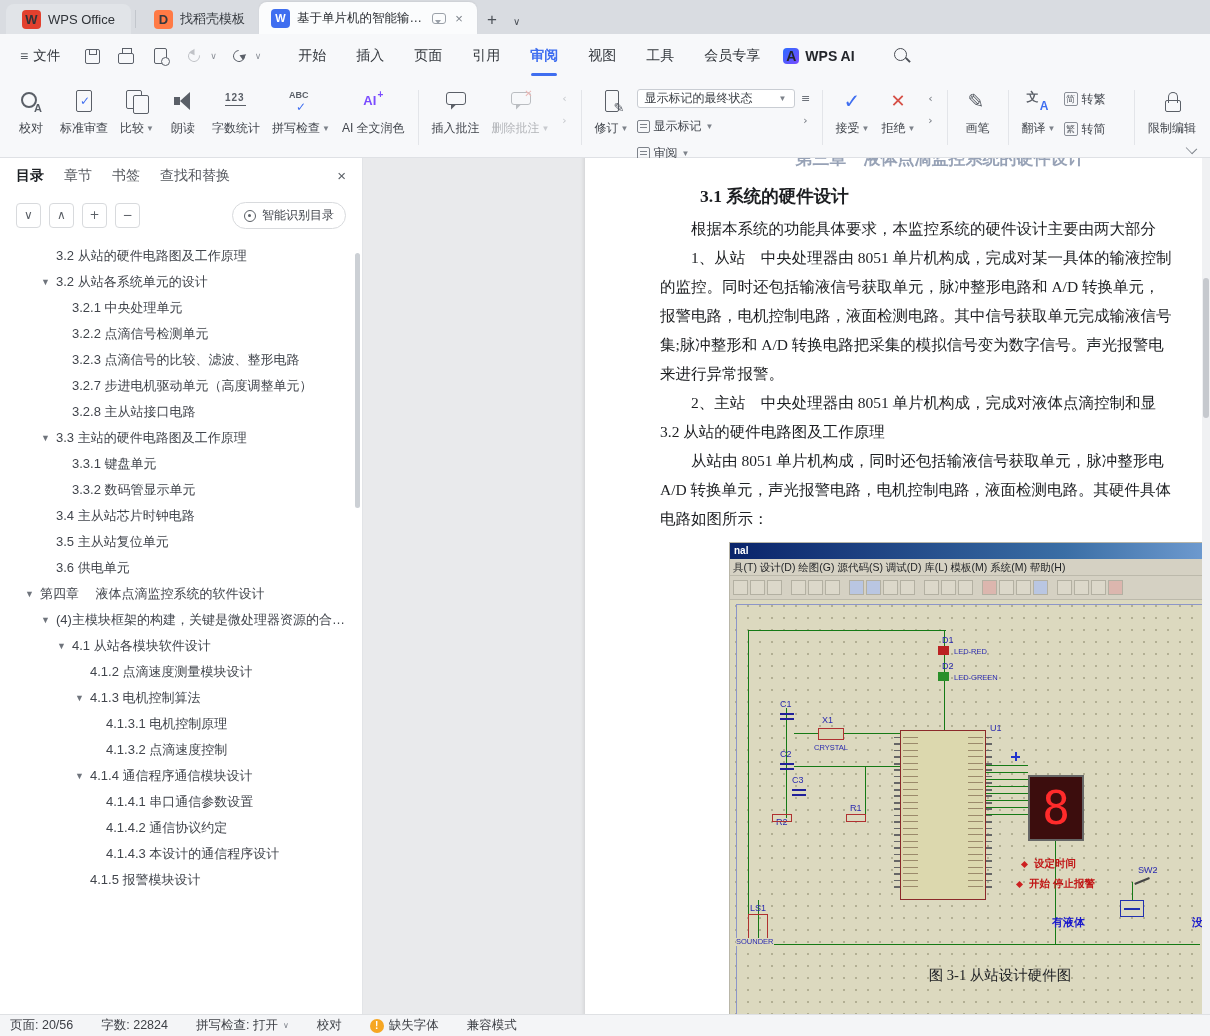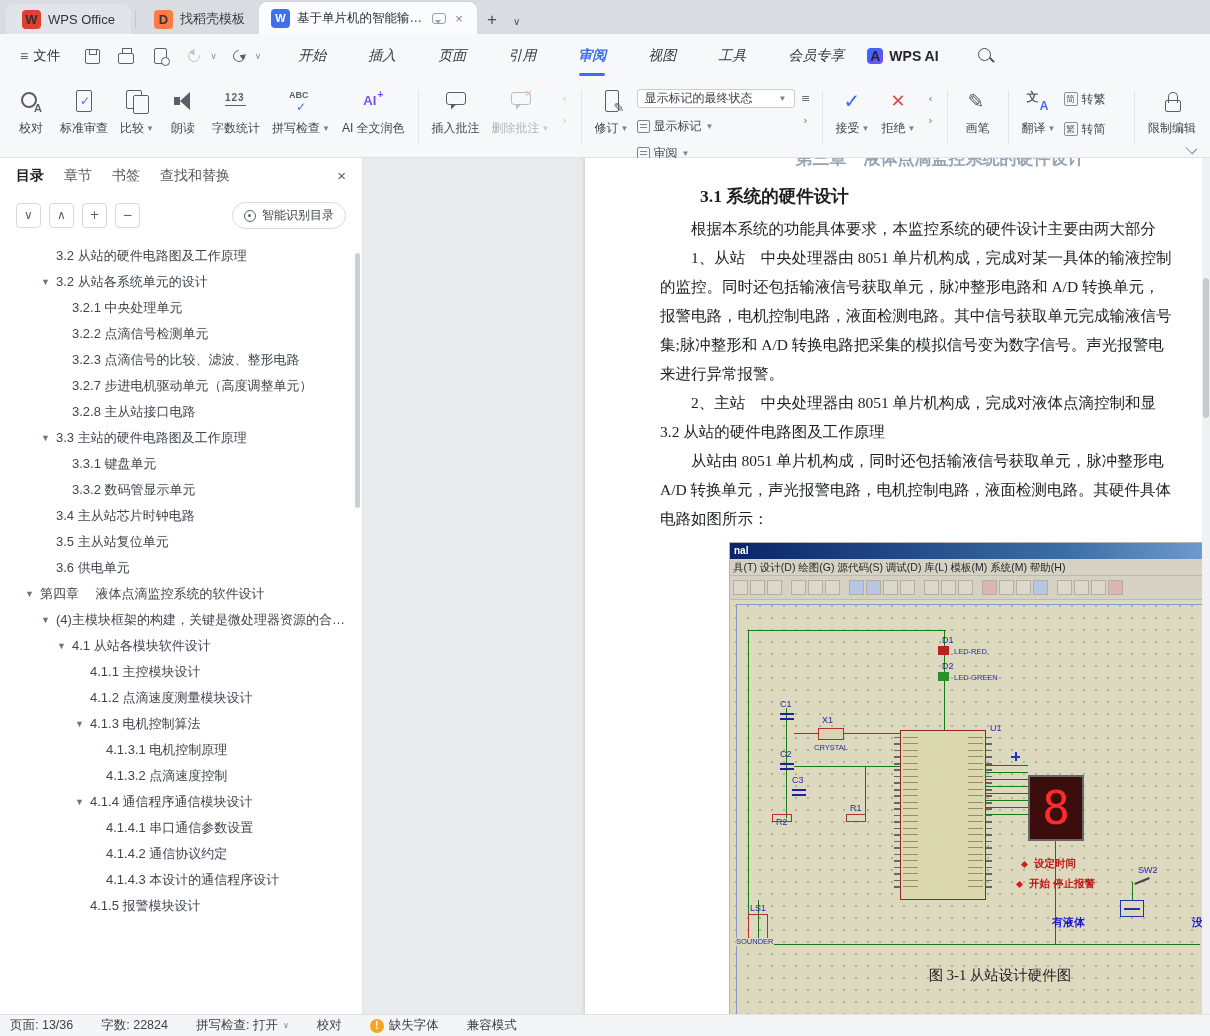--- a/index.html
+++ b/index.html
@@ -41,21 +41,21 @@
   .ic-save { width:15px; height:15px; border:1.6px solid currentColor; border-radius:2px; position:relative; }
   .ic-save::before { content:""; position:absolute; left:3px; top:-1px; width:6px; height:5px; border:1.4px solid currentColor; border-top:0; }
   .ic-print { width:16px; height:11px; border:1.6px solid currentColor; border-radius:2px; position:relative; margin-top:4px; }
   .ic-print::before { content:""; position:absolute; left:3px; top:-6px; width:8px; height:5px; border:1.4px solid currentColor; border-bottom:0; }
   .ic-prev { width:13px; height:16px; border:1.6px solid currentColor; border-radius:2px; position:relative; }
   .ic-prev::after { content:""; position:absolute; right:-4px; bottom:-3px; width:7px; height:7px; border:1.6px solid currentColor; border-radius:50%; background:#f7f8fa; }
   .arc { width:12px; height:12px; border:1.8px solid currentColor; border-top-color:transparent; border-radius:50%; position:relative; transform:rotate(40deg); }
   .arc::after { content:""; position:absolute; top:-4px; left:-2px; border:3px solid transparent; border-bottom:6px solid currentColor; transform:rotate(-14deg); }
   .arc.redo { transform:rotate(40deg) scaleX(-1); }
   .mchev { font-size:9px; color:#8a8f97; margin-left:-6px; }
-  #menu-tabs { display:flex; align-items:center; gap:16px; margin-left:24px; height:44px;font-style:italic; }
+  #menu-tabs { display:flex; align-items:center; gap:4px; margin-left:24px; height:44px; }
   .mtab { position:relative; height:44px; display:flex; align-items:center; padding:0 13px; font-size:14px; color:#33373d; }
   .mtab.active { color:#3f6ef0; font-weight:bold; }
   .mtab.active::after { content:""; position:absolute; left:50%; transform:translateX(-50%); bottom:2px; width:26px; height:3px; border-radius:2px; background:#3f6ef0; }
   .mb-ai { display:flex; align-items:center; gap:6px; margin-left:10px; }
   .ai-logo { width:16px; height:16px; border-radius:4px; background:linear-gradient(135deg,#2b6cff,#7a4bff);
              color:#fff; font:bold 10px/16px "Liberation Sans",sans-serif; text-align:center; }
   .mb-ai span { font-size:14px; font-weight:bold; color:#23262b; }
   .mb-search { margin-left:34px; width:26px; height:26px; position:relative; color:#4a4e55; }
   .mb-search::before { content:""; position:absolute; left:5px; top:5px; width:11px; height:11px; border:1.8px solid currentColor; border-radius:50%; }
   .mb-search::after { content:""; position:absolute; left:16px; top:16px; width:6px; height:1.8px; background:currentColor; transform:rotate(45deg); }
@@ -541,24 +541,20 @@
       <div class="toc-row lv2 has-arrow">
         <span class="tarrow">▼</span>
         <span>(4)主模块框架的构建，关键是微处理器资源的合理 ...</span>
       </div>
 
       <div class="toc-row lv3 has-arrow">
         <span class="tarrow">▼</span>
         <span>4.1 从站各模块软件设计</span>
       </div>
 
-      <div class="toc-row lv4">
-        
-        <span>4.1.1 主控模块设计</span>
-      </div>
 
       <div class="toc-row lv4">
         
         <span>4.1.2 点滴速度测量模块设计</span>
       </div>
 
       <div class="toc-row lv4 has-arrow">
         <span class="tarrow">▼</span>
         <span>4.1.3 电机控制算法</span>
       </div>
@@ -728,21 +724,21 @@
     </div>
   </div>
   <div class="fig-caption">图 3-1 从站设计硬件图</div>
   <div class="doc-scroll">
       <i></i>
     </div>
 </div>
 
 <div id="statusbar">
   <span class="st-item">
-      <span>页面: 13/36</span>
+      <span>页面: 20/56</span>
     </span>
   <span class="st-item">
       <span>字数: 22824</span>
     </span>
   <span class="st-item">
       <span>拼写检查: 打开</span>
       <span class="schev">∨</span>
     </span>
   <span class="st-item">
       <span>校对</span>

